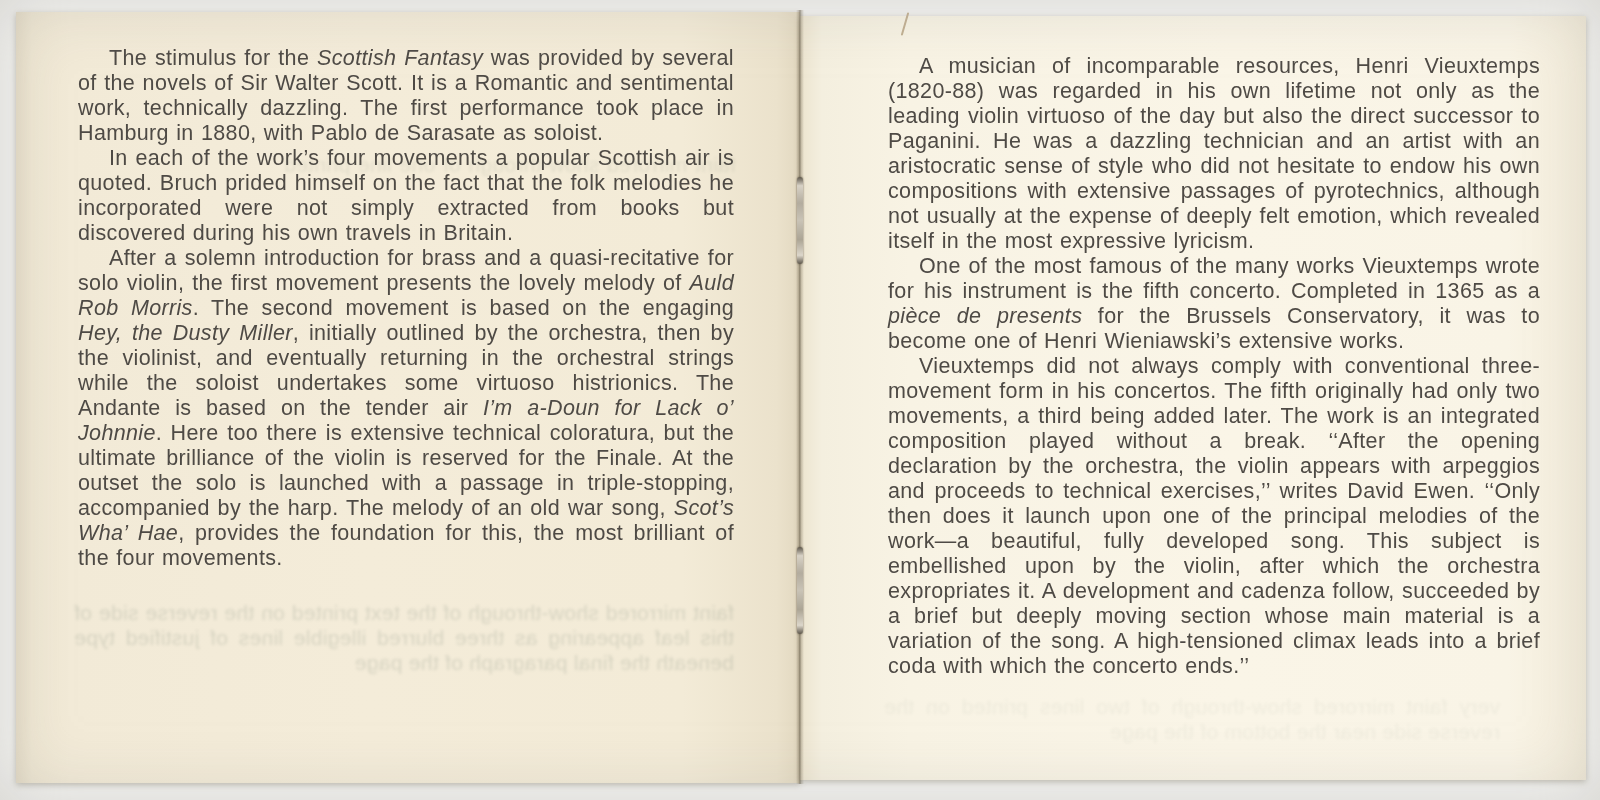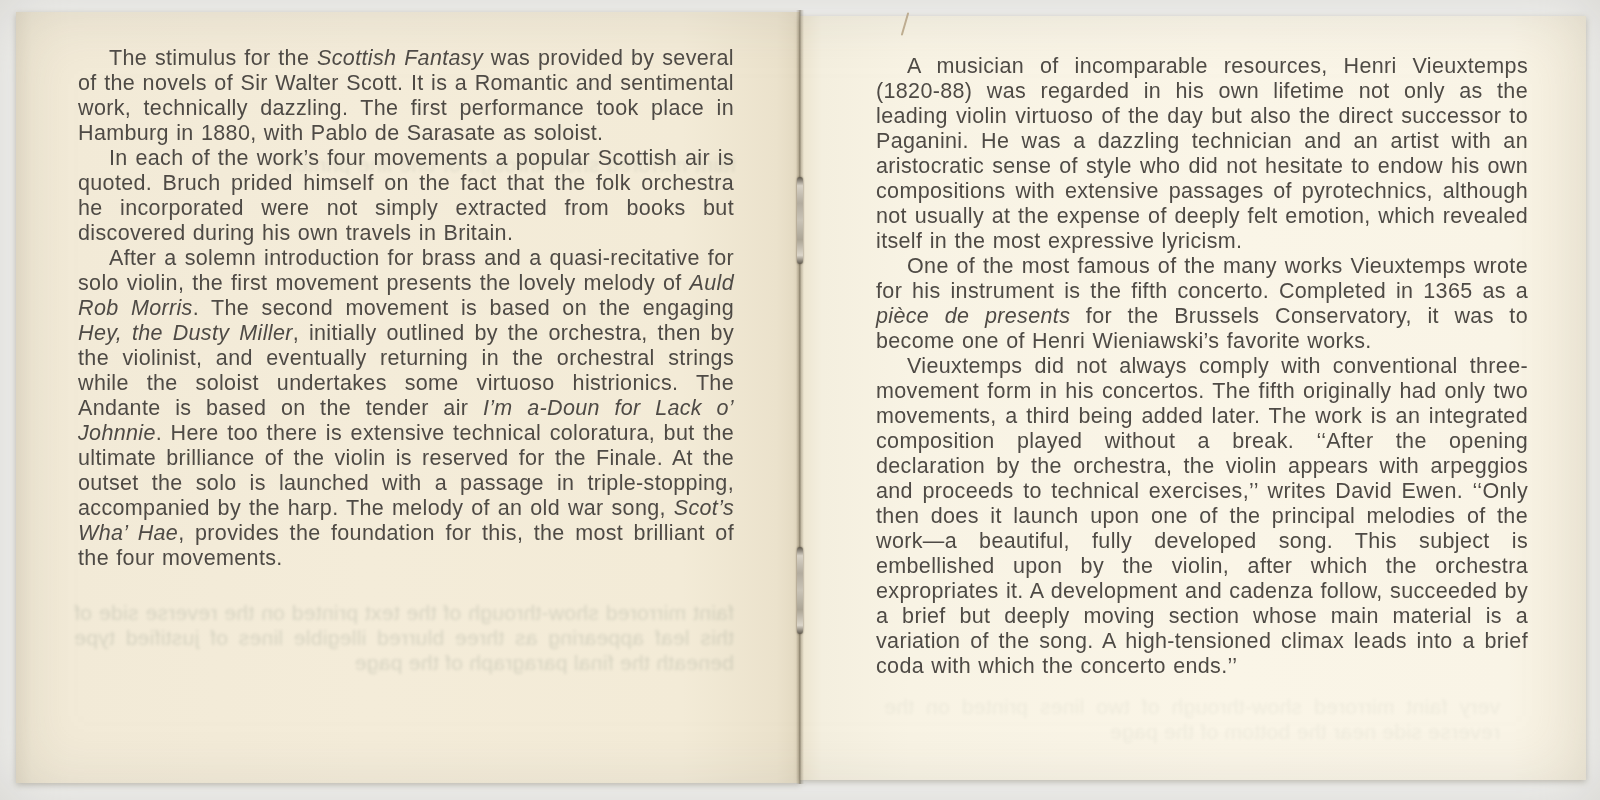--- a/index.html
+++ b/index.html
@@ -41,21 +41,21 @@
     position:absolute; left:797px; width:6px; border-radius:3px;
     background:linear-gradient(180deg,
       #5d564a 0%, #d8d2c6 10%, #b3ac9e 30%, #c9c3b6 50%,
       #aca595 72%, #dcd6ca 90%, #5d564a 100%);
     box-shadow:0 0 2px rgba(55,46,30,0.65);
   }
   .staple-top { top:177px; height:87px; }
   .staple-bottom { top:547px; height:87px; }
   .textblock { position:absolute; }
   .tb-left  { left:62px; top:34px; width:656px; }
-  .tb-right { left:76px; top:38px; width:652px; }
+  .tb-right { left:88px; top:38px; width:652px; }
   .textblock p {
     margin:0; text-indent:31px;
     font-size:21.5px; line-height:25px;
     color:#4e4a45; letter-spacing:0.35px; word-spacing:1px;
     text-align:justify;
   }
   .it { font-style:italic; }
   .ghost {
     position:absolute; transform:scaleX(-1); filter:blur(1.7px);
     color:#6f7d6f; text-align:justify;
@@ -71,32 +71,32 @@
   }
 </style>
 </head>
 <body>
 
 <div class="scan">
 
   <div class="page page-left">
     <div class="textblock tb-left">
       <p><span>The stimulus for the </span><span class="it">Scottish Fantasy</span><span> was provided by several of the novels of Sir Walter Scott. It is a Romantic and sentimental work, technically dazzling. The first performance took place in Hamburg in 1880, with Pablo de Sarasate as soloist.</span></p>
-      <p><span>In each of the work’s four movements a popular Scottish air is quoted. Bruch prided himself on the fact that the folk orchestra he incorporated were not simply extracted from books but discovered during his own travels in Britain.</span></p>
+      <p><span>In each of the work’s four movements a popular Scottish air is quoted. Bruch prided himself on the fact that the folk melodies he incorporated were not simply extracted from books but discovered during his own travels in Britain.</span></p>
       <p><span>After a solemn introduction for brass and a quasi-recitative for solo violin, the first movement presents the lovely melody of </span><span class="it">Auld Rob Morris</span><span>. The second movement is based on the engaging </span><span class="it">Hey, the Dusty Miller</span><span>, initially outlined by the orchestra, then by the violinist, and eventually returning in the orchestral strings while the soloist undertakes some virtuoso histrionics. The Andante is based on the tender air </span><span class="it">I’m a-Doun for Lack o’ Johnnie</span><span>. Here too there is extensive technical coloratura, but the ultimate brilliance of the violin is reserved for the Finale. At the outset the solo is launched with a passage in triple-stopping, accompanied by the harp. The melody of an old war song, </span><span class="it">Scot’s Wha’ Hae</span><span>, provides the foundation for this, the most brilliant of the four movements.</span></p>
     </div>
     <div class="ghost ghost-line-left">faint mirrored show-through of one line printed on the reverse side</div>
     <div class="ghost ghost-block-left">faint mirrored show-through of the text printed on the reverse side of this leaf appearing as three blurred illegible lines of justified type beneath the final paragraph of the page</div>
   </div>
 
   <div class="page page-right">
     <div class="crease"></div>
     <div class="textblock tb-right">
       <p><span>A musician of incomparable resources, Henri Vieuxtemps (1820-88) was regarded in his own lifetime not only as the leading violin virtuoso of the day but also the direct successor to Paganini. He was a dazzling technician and an artist with an aristocratic sense of style who did not hesitate to endow his own compositions with extensive passages of pyrotechnics, although not usually at the expense of deeply felt emotion, which revealed itself in the most expressive lyricism.</span></p>
-      <p><span>One of the most famous of the many works Vieuxtemps wrote for his instrument is the fifth concerto. Completed in 1365 as a </span><span class="it">pièce de presents</span><span> for the Brussels Conservatory, it was to become one of Henri Wieniawski’s favorite works.</span></p>
+      <p><span>One of the most famous of the many works Vieuxtemps wrote for his instrument is the fifth concerto. Completed in 1365 as a </span><span class="it">pièce de presents</span><span> for the Brussels Conservatory, it was to become one of Henri Wieniawski’s extensive works.</span></p>
       <p><span>Vieuxtemps did not always comply with conventional three-movement form in his concertos. The fifth originally had only two movements, a third being added later. The work is an integrated composition played without a break. ‘‘After the opening declaration by the orchestra, the violin appears with arpeggios and proceeds to technical exercises,’’ writes David Ewen. ‘‘Only then does it launch upon one of the principal melodies of the work—a beautiful, fully developed song. This subject is embellished upon by the violin, after which the orchestra expropriates it. A development and cadenza follow, succeeded by a brief but deeply moving section whose main material is a variation of the song. A high-tensioned climax leads into a brief coda with which the concerto ends.’’</span></p>
     </div>
     <div class="ghost ghost-block-right">very faint mirrored show-through of two lines printed on the reverse side near the bottom of the page</div>
   </div>
 
   <div class="fold"></div>
   <div class="staple staple-top"></div>
   <div class="staple staple-bottom"></div>
 
   <div class="vignette"></div>

